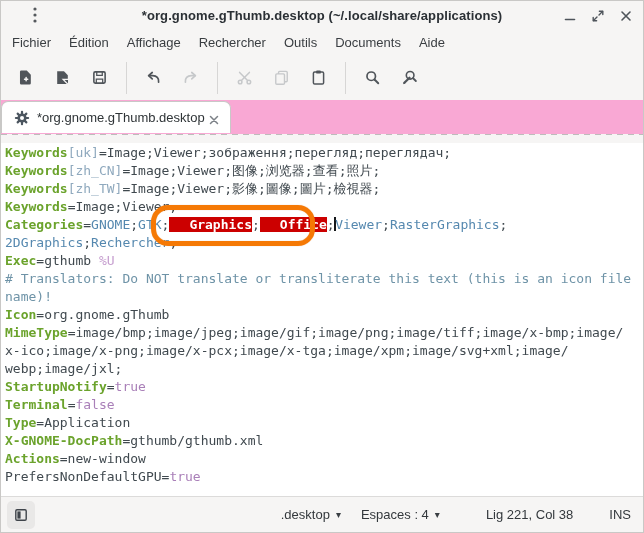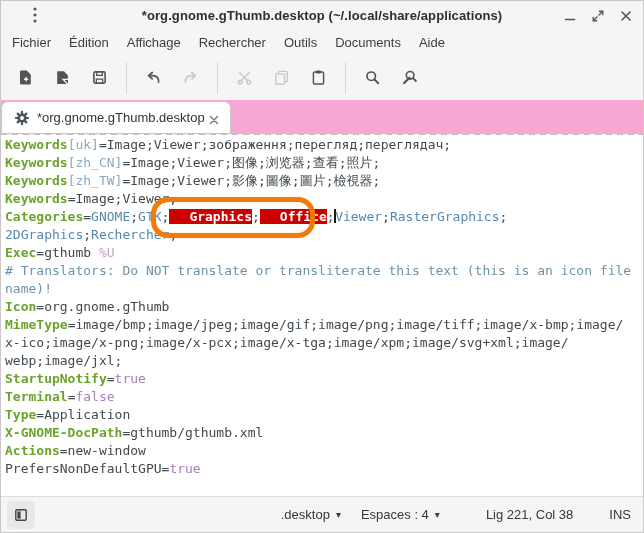--- a/index.html
+++ b/index.html
@@ -68,20 +68,21 @@
   .editor {
     flex: 1 1 auto;
     background: #FFFFFF;
     position: relative;
     overflow: hidden;
     padding: 1px 0 0 4px;
     font-family: "DejaVu Sans Mono", "Liberation Mono", monospace;
     font-size: 13px; line-height: 18px;
     color: var(--c-plain, #40494F);
     cursor: text;
+    margin-top: 8px;
   }
   .code-line { height: 18px; white-space: pre; }
   .seg-key     { color: var(--c-key); font-weight: bold; }
   .seg-locale  { color: var(--c-locale); }
   .seg-plain   { color: var(--c-plain); }
   .seg-value   { color: var(--c-value); }
   .seg-comment { color: var(--c-comment); }
   .seg-bool    { color: var(--c-bool); }
   .seg-param   { color: var(--c-param); }
   .seg-match   { background: var(--c-match-bg); color: var(--c-match-fg); font-weight: bold; padding-left: 20px; }

